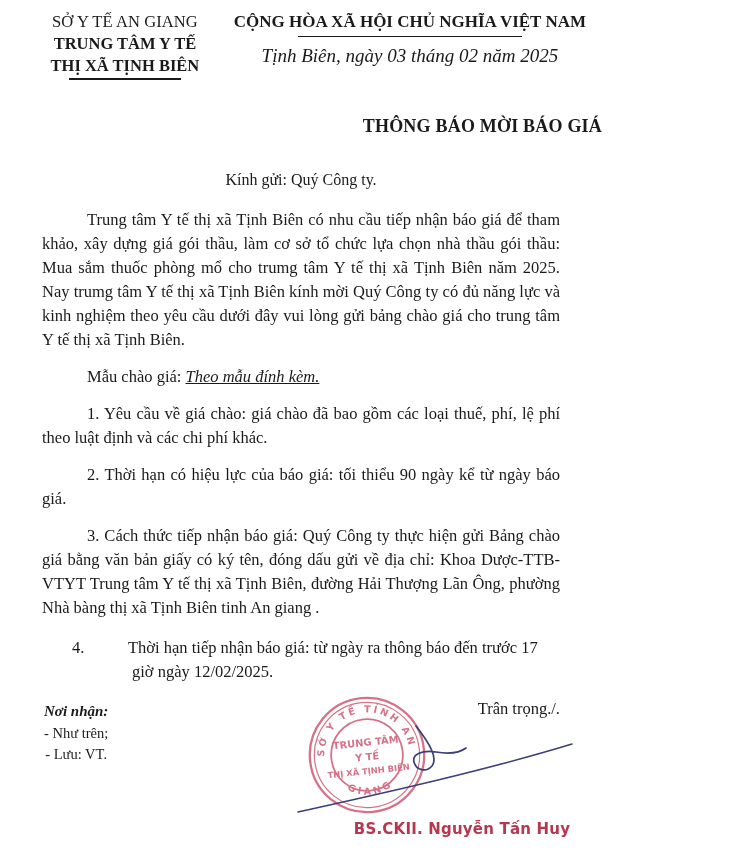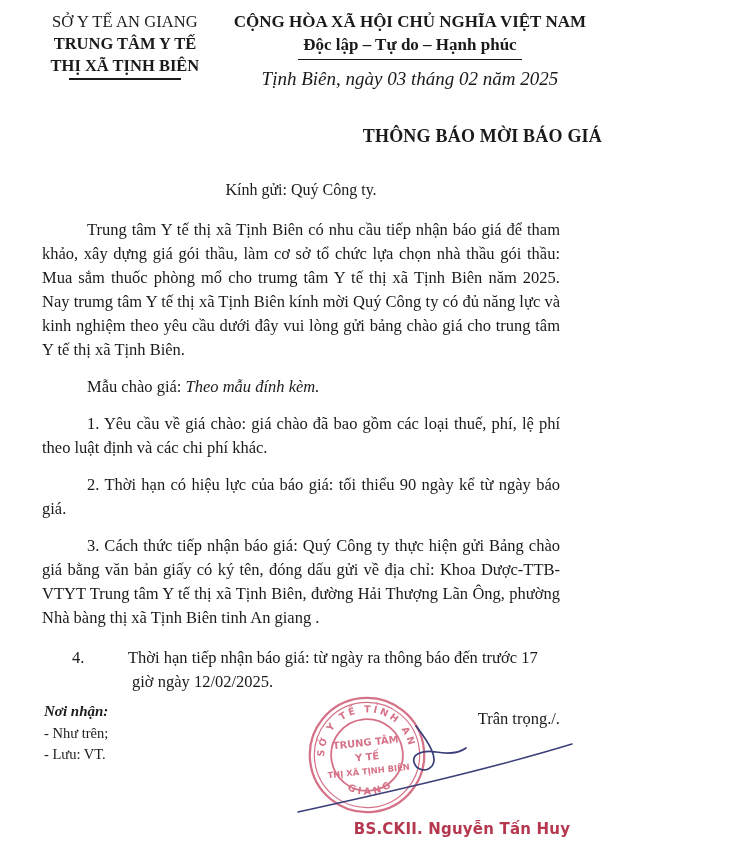--- a/index.html
+++ b/index.html
@@ -109,20 +109,21 @@
     padding-top: 19px;
   }
   .para.indent {
     text-indent: 45px;
   }
   .para.tight {
     padding-top: 13px;
   }
   .italic {
     font-style: italic;
+    text-decoration: underline;
   }
   .hang-item {
     padding-top: 16px;
     text-align: left;
     padding-left: 90px;
     text-indent: -30px;
   }
   .hang-item .num {
     display: inline-block;
     width: 26px;
@@ -153,20 +154,21 @@
     font-size: 14.5px;
     line-height: 1.45;
   }
   .recipients-title {
     font-weight: bold;
     font-style: italic;
     font-size: 15px;
   }
   .recipient-item {
     white-space: nowrap;
+    text-align: center;
   }
 
   .signature {
     position: absolute;
     right: 22px;
     top: 0;
     width: 300px;
     text-align: center;
   }
   .sign-title {
@@ -225,21 +227,20 @@
 
   <div class="header">
     <div class="header-left">
       <div class="org-line1">SỞ Y TẾ AN GIANG</div>
       <div class="org-line2">TRUNG TÂM Y TẾ</div>
       <div class="org-line3">THỊ XÃ TỊNH BIÊN</div>
       <div class="rule-short"></div>
     </div>
     <div class="header-right">
       <div class="nation-line1">CỘNG HÒA XÃ HỘI CHỦ NGHĨA VIỆT NAM</div>
-      <div class="nation-line2">Độc lập – Tự do – Hạnh phúc</div>
       <div class="rule-medium"></div>
       <div class="date-line">Tịnh Biên, ngày  03  tháng 02  năm 2025</div>
     </div>
   </div>
 
   <div class="doc-title">THÔNG BÁO MỜI BÁO GIÁ</div>
   <div class="addressee">Kính gửi: Quý Công ty.</div>
 
   <div class="body-block">
 

